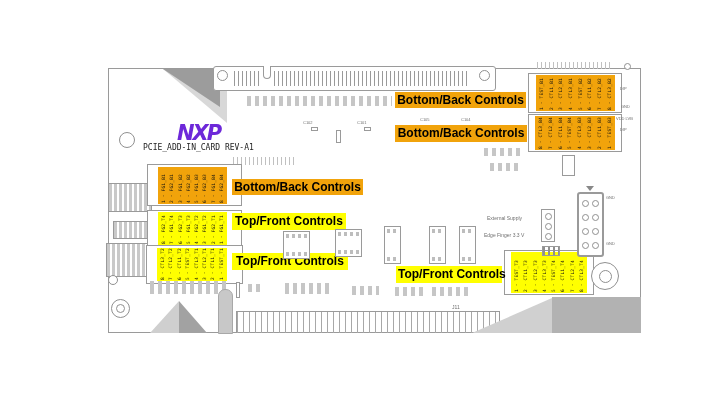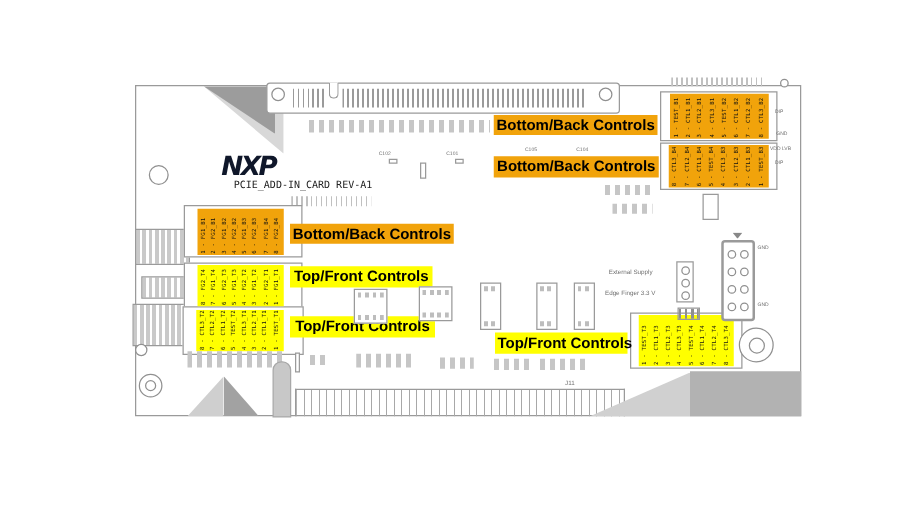--- a/index.html
+++ b/index.html
@@ -23,22 +23,22 @@
        background:repeating-linear-gradient(90deg,#a8a8a8 0 1px,transparent 1px 6px);}
   .smdrow{background:repeating-linear-gradient(90deg,#c6c6c6 0 4px,transparent 4px 8px);}
   .hatch{background:repeating-linear-gradient(90deg,#c9c9c9 0 3px,#ffffff 3px 5px);
        border:1px solid #9a9a9a;}
   .ic{background:#fff;border:1px solid #9a9a9a;}
   .ic::before,.ic::after{content:"";position:absolute;left:2px;right:2px;height:4px;
        background:repeating-linear-gradient(90deg,#bdbdbd 0 3px,transparent 3px 6px);}
   .ic::before{top:2px;} .ic::after{bottom:2px;}
   .t4{font:4px/1.2 "Liberation Sans",sans-serif;color:#707070;white-space:nowrap;}
   .t5{font:5px/1.2 "Liberation Sans",sans-serif;color:#707070;white-space:nowrap;}
-  .logo{font:italic 900 21px/1 "DejaVu Sans",sans-serif;letter-spacing:-2px;color:#0f172a;}
-  .title{font:8px/1 "DejaVu Sans Mono",monospace;color:#222;letter-spacing:0;margin-left:44px;}
+  .logo{font:italic 900 21px/1 "DejaVu Sans",sans-serif;letter-spacing:-2px;color:#6d28d9;}
+  .title{font:8px/1 "DejaVu Sans Mono",monospace;color:#222;letter-spacing:0;}
   .bars3{border:1px solid #9a9a9a;background:repeating-linear-gradient(90deg,#8f8f8f 0 2px,transparent 2px 5px);}
 </style>
 </head>
 <body>
 
 <div id="canvas">
 
   <div class="px outline" style="left:108px;top:68px;width:533px;height:265px"></div>
 
   <div class="px" style="left:163px;top:69px;width:64px;height:54px;background:#d8d8d8;clip-path:polygon(0 0,100% 0,100% 100%)"></div>

